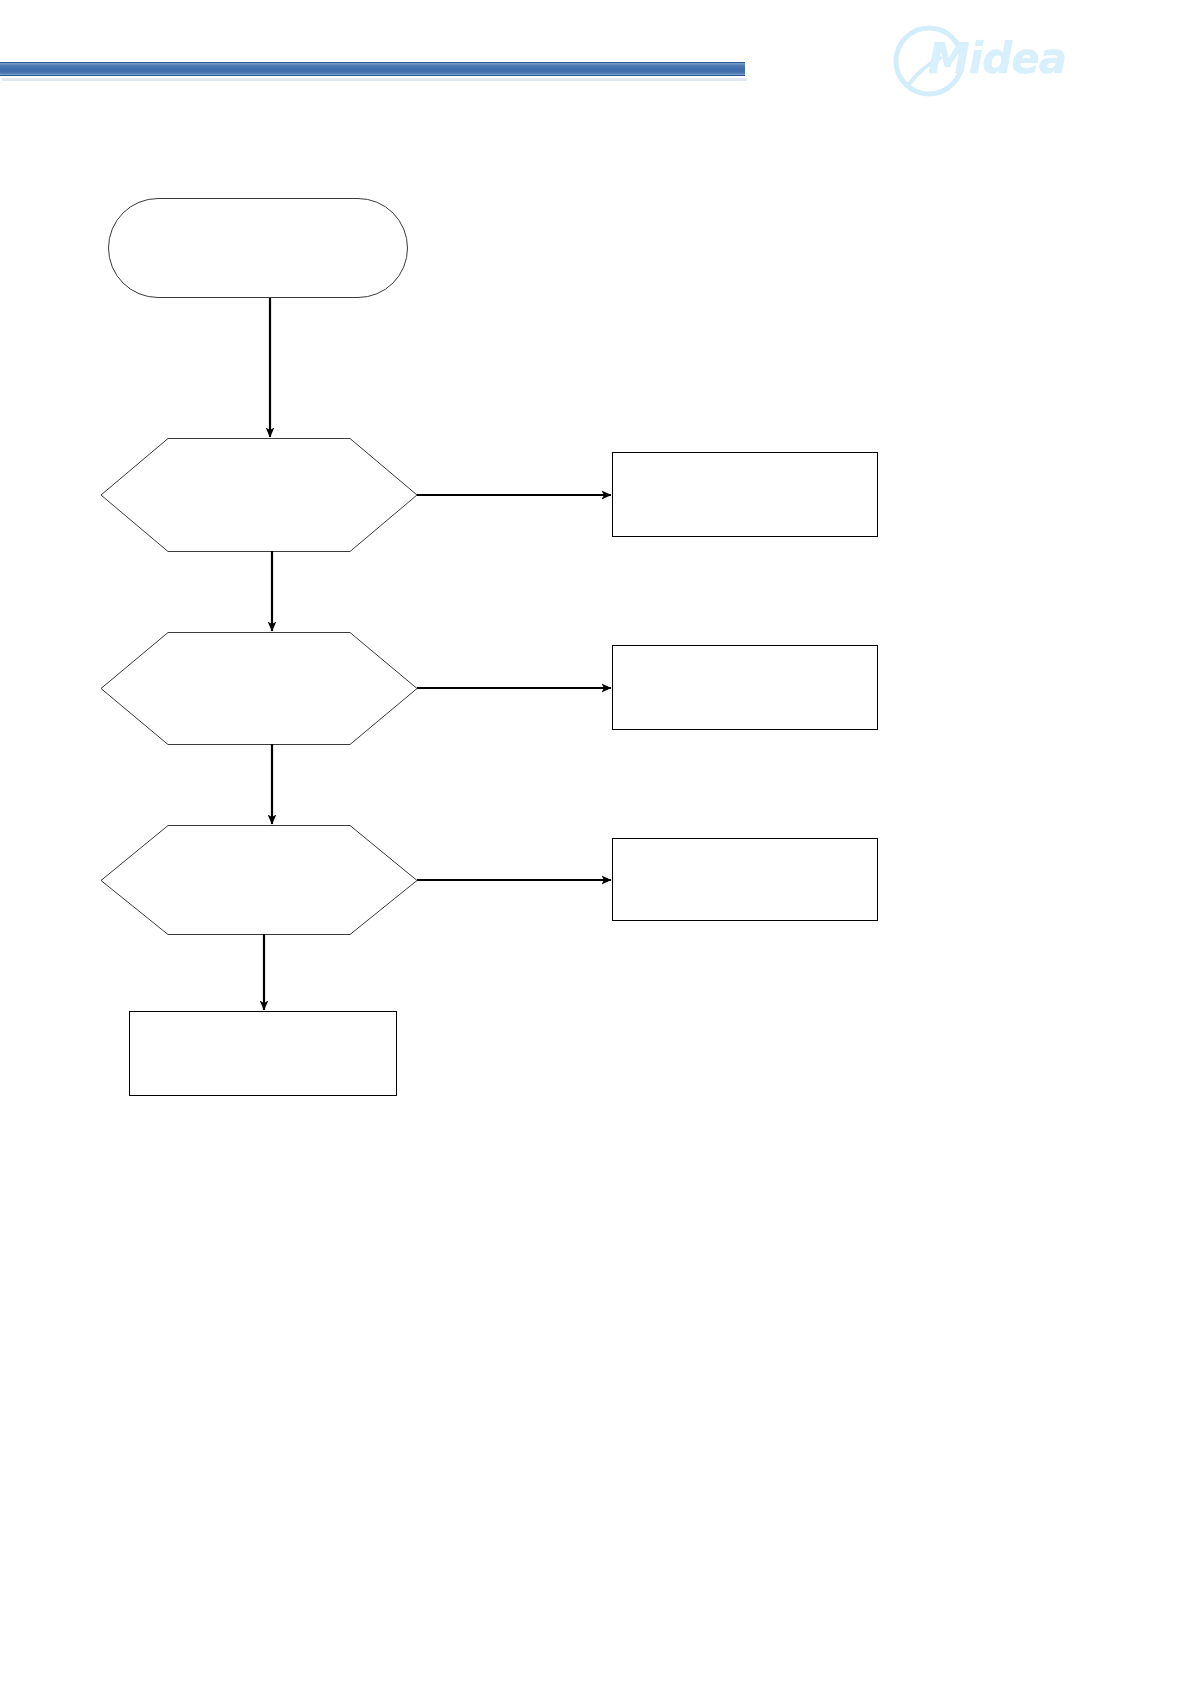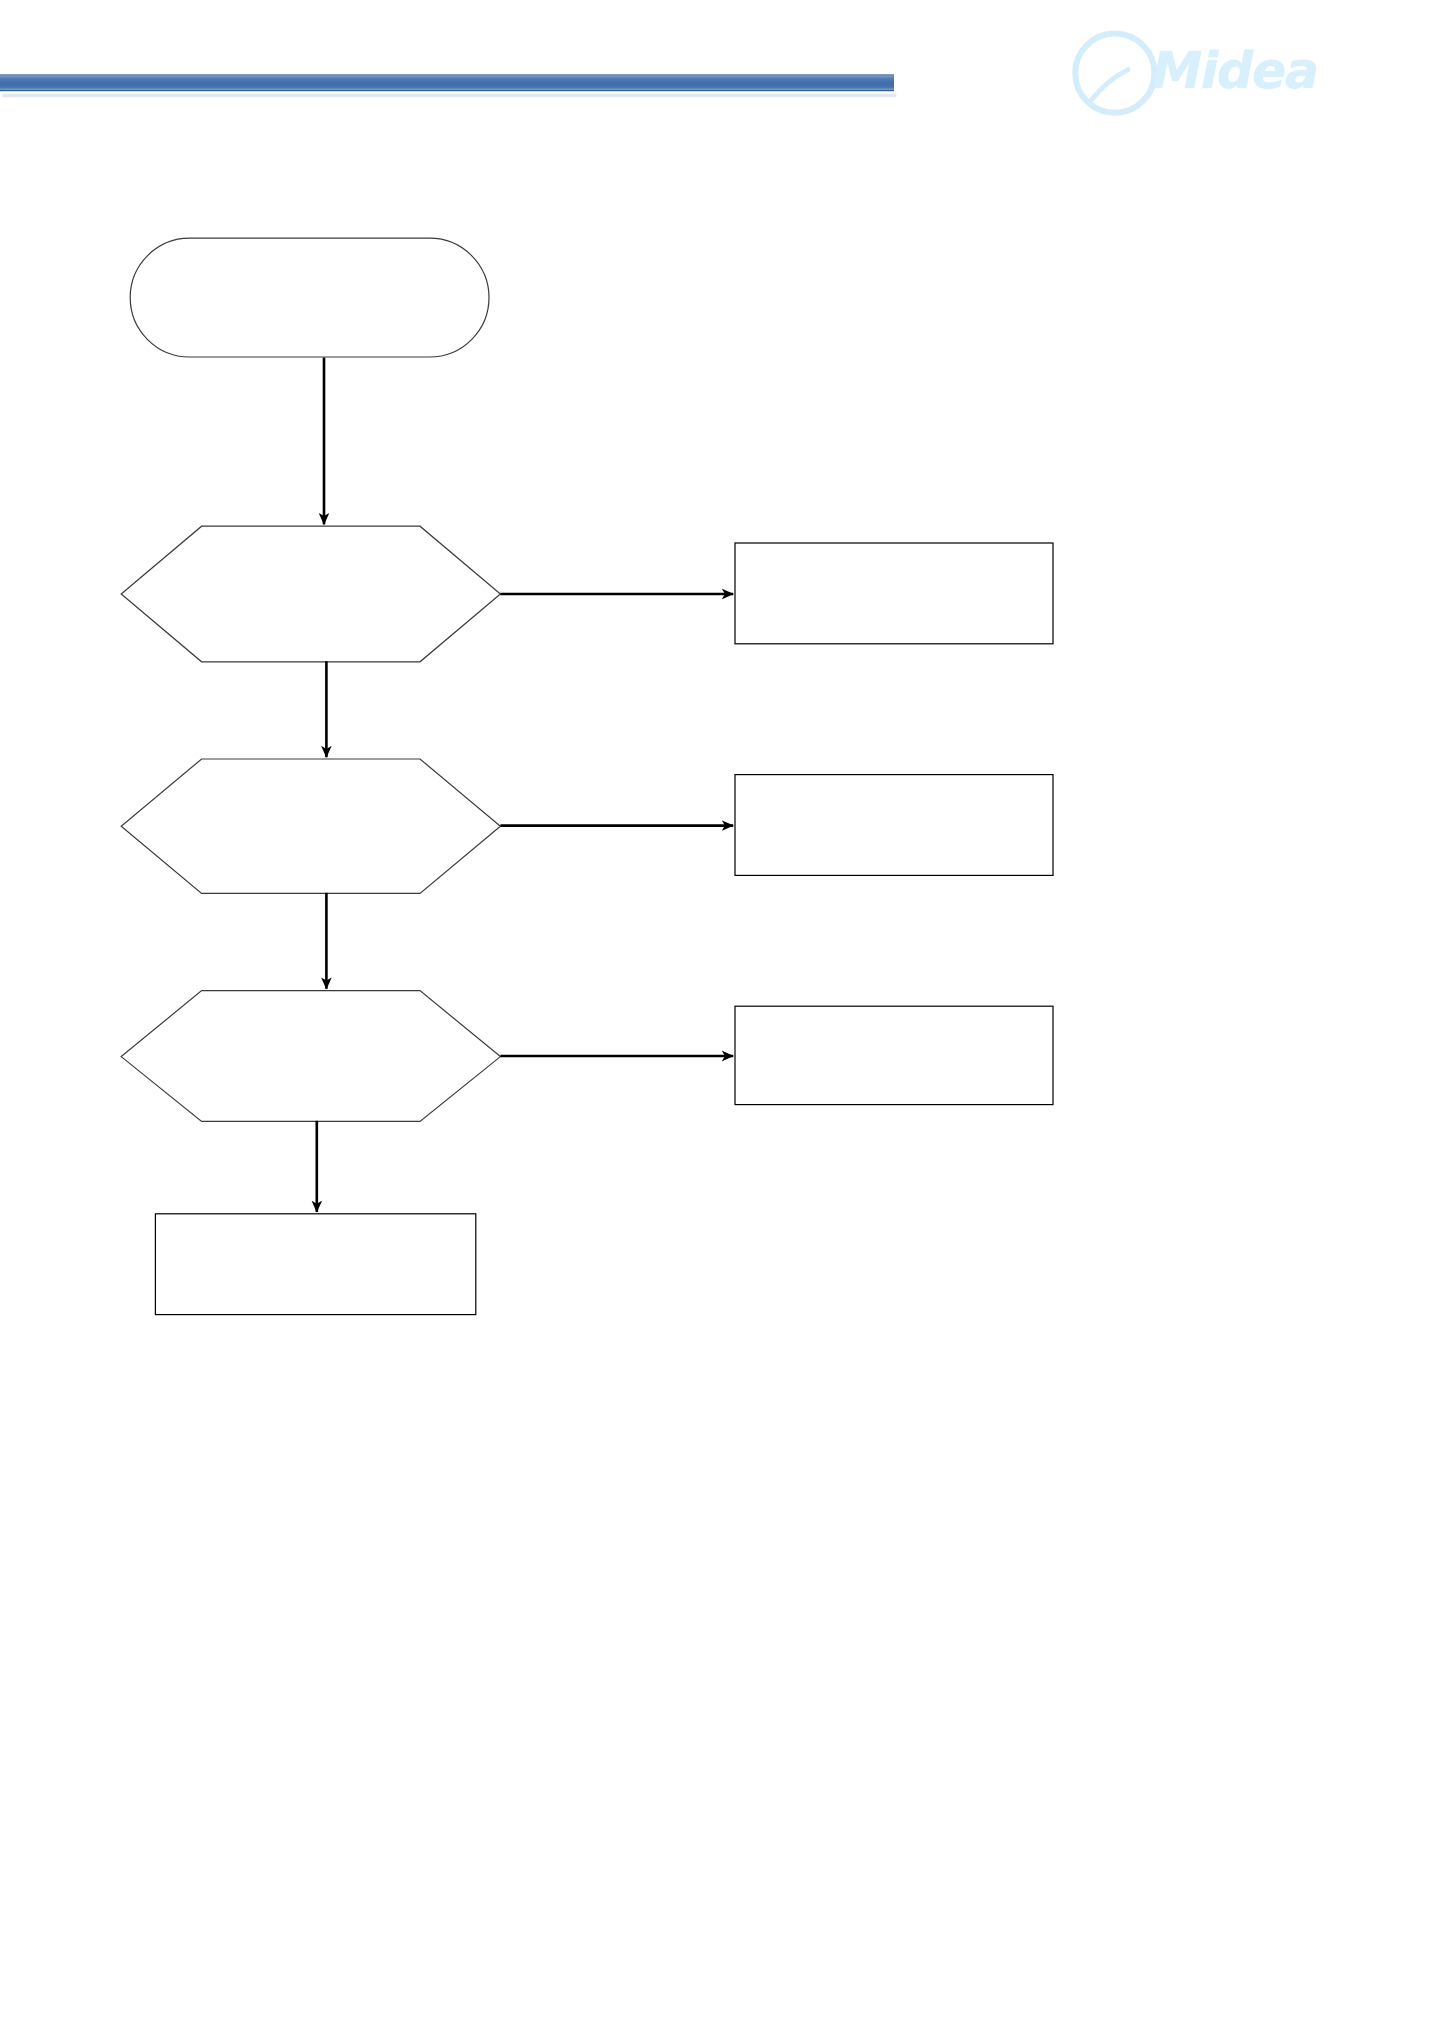--- a/index.html
+++ b/index.html
@@ -60,21 +60,20 @@
     top: 18px;
     font-family: "DejaVu Sans", sans-serif;
     font-weight: bold;
     font-style: italic;
     font-size: 42px;
     letter-spacing: -1px;
     color: #d8f0fb;
     text-shadow: 0 0 1px #cfeafa;
     line-height: 1;
     white-space: nowrap;
-    margin-left: 32px;
   }
 
   
   #flowchart {
     position: absolute;
     left: 0;
     top: 0;
     width: 1191px;
     height: 1684px;
   }

